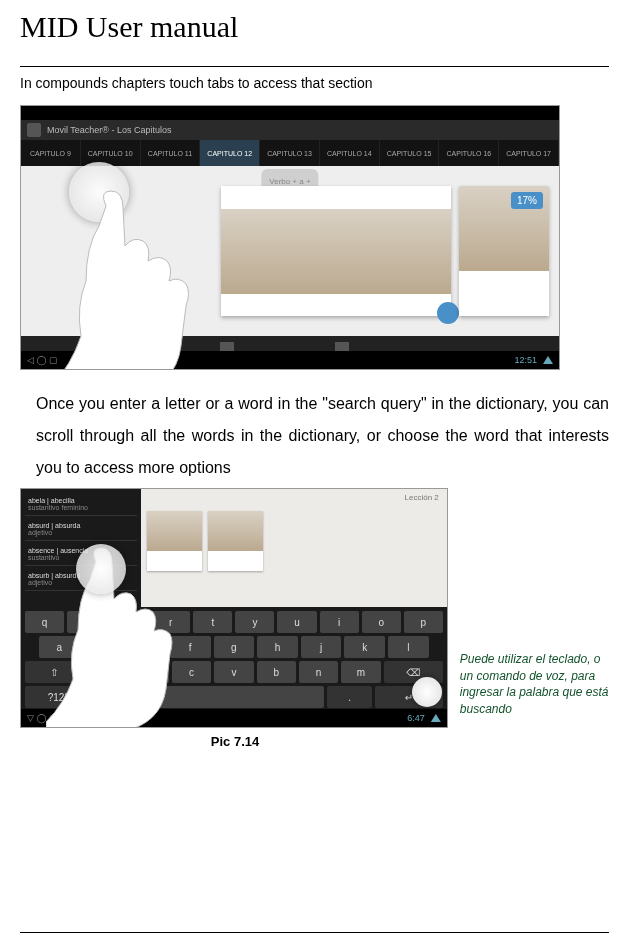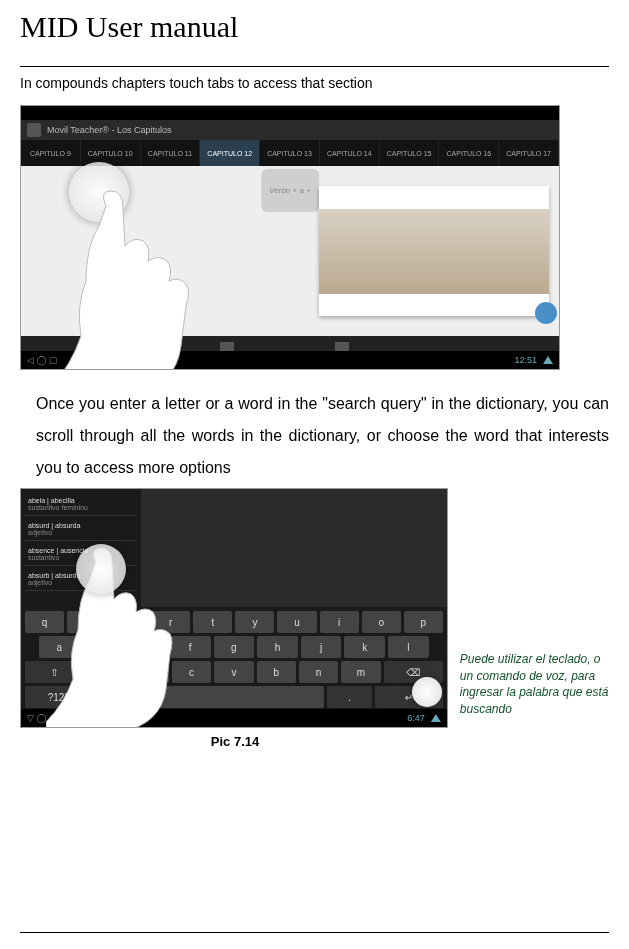--- a/index.html
+++ b/index.html
@@ -124,21 +124,21 @@
       right: 6px;
       background: #4a90c8;
       color: #fff;
       font-size: 10px;
       padding: 3px 6px;
       border-radius: 3px;
     }
     .top-label-ribbon{
       position:absolute;
       top:3px;left:50%;transform:translateX(-50%);
-      background:#cfcfcf;color:#888;font-size:8px;padding:17px 8px;border-radius:6px;font-style:italic;
+      background:#cfcfcf;color:#888;font-size:8px;padding:8px 8px;border-radius:6px;
     }
     .person-placeholder{
       width:100%;height:85px;
       background: linear-gradient(180deg,#d9d1c4,#bba98f);
     }
     .bottombar {
       height: 35px;
       background: #222;
       display: flex;
       align-items: center;
@@ -378,20 +378,24 @@
     <div class="tab">CAPITULO 14</div>
     <div class="tab">CAPITULO 15</div>
     <div class="tab">CAPITULO 16</div>
     <div class="tab">CAPITULO 17</div>
   </div>
   <div class="content-area1">
     <span class="top-label-ribbon">Verbo + a +</span>
     <div class="card1a">
       <div class="person-placeholder"></div>
     </div>
+    <div class="card1b">
+      <div class="badge-pct">17%</div>
+      <div class="person-placeholder"></div>
+    </div>
   </div>
   <div class="bottombar">
     <div class="botitem">
       <span class="boticon"></span>
       <span>INDICE</span>
     </div>
     <div class="botitem">
       <span class="boticon"></span>
       <span>REFERENCIA</span>
     </div>
@@ -412,20 +416,31 @@
 <p class="para2">Once you enter a letter or a word in the "search query" in the dictionary, you can scroll through all the words in the dictionary, or choose the word that interests you to access more options</p>
 
 <div class="screenshot2-wrap">
   <div class="screenshot2">
     <div class="ss2-top">
       <div class="ss2-wordlist">
         <div class="wl-item"><span>abela | abecilla</span><br><span class="wl-sub">sustantivo feminino</span></div>
         <div class="wl-item"><span>absurd | absurda</span><br><span class="wl-sub">adjetivo</span></div>
         <div class="wl-item"><span>absence | ausencia</span><br><span class="wl-sub">sustantivo</span></div>
         <div class="wl-item"><span>absurb | absurdo</span><br><span class="wl-sub">adjetivo</span></div>
+      </div>
+      <div class="ss2-right">
+        <span class="lesson-label">Lección 2</span>
+        <div class="mini-cards">
+          <div class="minicard">
+              <div class="person-placeholder"></div>
+            </div>
+          <div class="minicard">
+              <div class="person-placeholder"></div>
+            </div>
+        </div>
       </div>
     </div>
     <div class="keyboard">
       <div class="kb-row">
         <div class="kb-key">q</div>
         <div class="kb-key">w</div>
         <div class="kb-key">e</div>
         <div class="kb-key">r</div>
         <div class="kb-key">t</div>
         <div class="kb-key">y</div>

